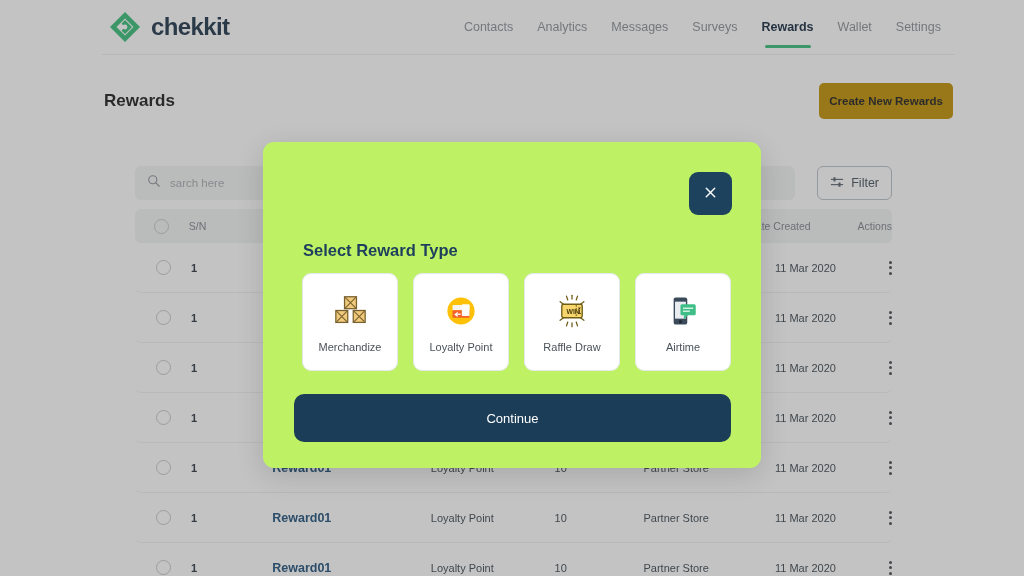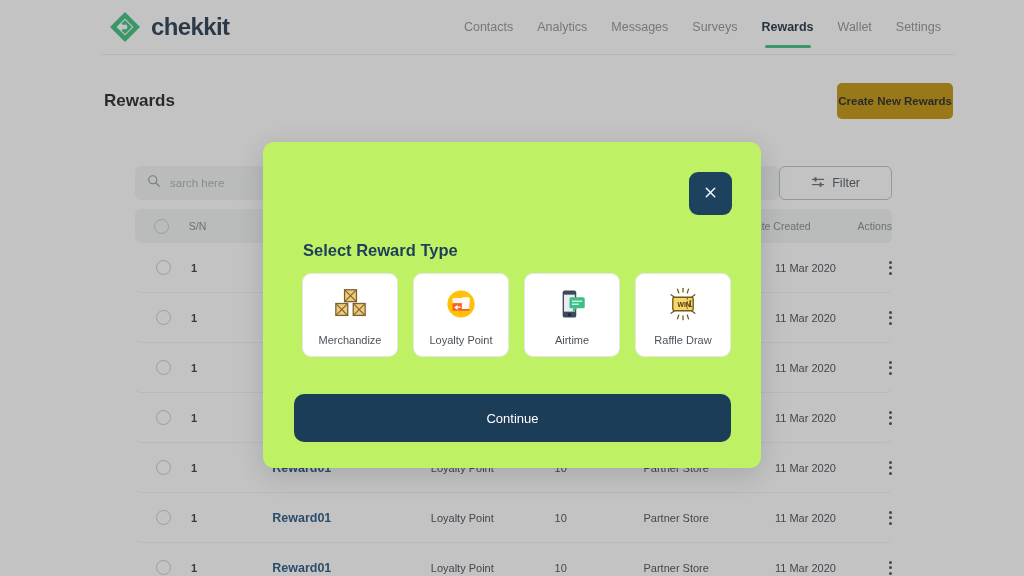--- a/index.html
+++ b/index.html
@@ -46,21 +46,21 @@
   .page-head {
     position: absolute; left: 102px; top: 70px; width: 853px; height: 62px;
     display: flex; align-items: center; padding: 0 2px;
   }
   .page-title { font-size: 17px; font-weight: bold; color: #1b1b1b; }
   .create-btn {
     margin-left: auto;
     background: #bf9000; color: #1c1c1c;
     font-size: 11.5px; font-weight: bold;
     border: none; border-radius: 5px;
-    padding: 12px 1px; cursor: pointer;
+    padding: 12px 10px; cursor: pointer;
     white-space: nowrap;
   }
 
   .panel {
     position: absolute; left: 102px; top: 138px;
     width: 818px; height: 470px;
     background: #ffffff; border-radius: 8px;
   }
 
   .panel-tools {
@@ -71,21 +71,21 @@
     flex: 1 1 auto; max-width: 660px; height: 34px;
     background: #f2f3f4; border-radius: 6px;
     display: flex; align-items: center; padding: 0 12px; gap: 9px;
   }
   .search-box .ph { font-size: 11.5px; color: #a7abaf; }
   .filter-btn {
     margin-left: auto; height: 34px;
     border: 1px solid #b9c0c7; border-radius: 6px;
     background: transparent; cursor: pointer;
     display: flex; align-items: center; gap: 7px;
-    padding: 0 31px;
+    padding: 0 12px;
     font-size: 12.5px; color: #44505c;
   }
 
   
   .tbl { position: absolute; left: 33px; right: 28px; top: 71px; }
   .trow {
     display: flex; align-items: center;
     height: 34px; border-radius: 6px;
     font-size: 11px; color: #3d4750;
   }
@@ -129,21 +129,21 @@
   }
   .modal-title {
     position: absolute; left: 40px; top: 99px;
     font-size: 16.5px; font-weight: bold; color: #1d3e5c;
   }
   .cards {
     position: absolute; left: 39px; top: 131px;
     display: flex; gap: 15px;
   }
   .card {
-    width: 96px; height: 84px;
+    width: 96px; height: 98px;
     border: 1px solid #e4e7ea; border-radius: 9px;
     background: #fff; cursor: pointer;
     display: flex; flex-direction: column;
     align-items: center; justify-content: center; gap: 11px;
   }
   .card .ico { height: 38px; display: flex; align-items: center; justify-content: center; }
   .card .lbl { font-size: 11px; color: #4a5259; }
   .continue-btn {
     position: absolute; left: 31px; top: 252px;
     width: 437px; height: 48px; border-radius: 10px;
@@ -396,35 +396,20 @@
         <svg viewBox="0 0 40 40" width="34" height="34">
           <circle cx="20" cy="20" r="16" fill="#ffc107"></circle>
           <rect x="10" y="13" width="20" height="6" rx="1" fill="#f7f3ee"></rect>
           <rect x="10" y="19" width="20" height="9" rx="1" fill="#f4622a"></rect>
           <rect x="21" y="12" width="9" height="14" rx="1" fill="#fdfbf8"></rect>
           <path d="M12 24 l4-3 v6 z" fill="#ffffff"></path>
           <rect x="16" y="23" width="3.5" height="1.6" fill="#ffffff"></rect>
         </svg>
       </span>
       <span class="lbl">Loyalty Point</span>
-    </div>
-
-    <div class="card">
-      <span class="ico">
-        <svg viewBox="0 0 40 40" width="34" height="34">
-          <rect x="9" y="4" width="16" height="32" rx="2.6" fill="#3b4a5a"></rect>
-          <rect x="10.6" y="9" width="12.8" height="20" fill="#e9edf1"></rect>
-          <circle cx="17" cy="32.5" r="1.9" fill="#1f2a36"></circle>
-          <rect x="17" y="12" width="18" height="13" rx="1.8" fill="#3fbf87"></rect>
-          <path d="M21 25 l0 5 l5 -5 z" fill="#3fbf87"></path>
-          <rect x="20" y="16" width="12" height="1.5" fill="#e6f8ef"></rect>
-          <rect x="20" y="19.5" width="8" height="1.5" fill="#e6f8ef"></rect>
-        </svg>
-      </span>
-      <span class="lbl">Airtime</span>
     </div>
 
     <div class="card">
       <span class="ico">
         <svg viewBox="0 0 44 40" width="38" height="34">
           <g stroke="#6f5c16" stroke-width="1.5" stroke-linecap="round">
             <line x1="17" y1="7" x2="15.5" y2="2.5"></line>
             <line x1="22" y1="6" x2="22" y2="1.5"></line>
             <line x1="27" y1="7" x2="28.5" y2="2.5"></line>
             <line x1="17" y1="33" x2="15.5" y2="37.5"></line>
@@ -439,16 +424,31 @@
           <text x="15.5" y="23.5" font-family="Liberation Sans, sans-serif" font-size="8" font-weight="bold" fill="#4a3d0f">WIN</text>
           <line x1="27" y1="13" x2="27" y2="27" stroke="#6f5c16" stroke-width="1.2" stroke-dasharray="2 1.6"></line>
           <path d="M29 16 l3.4 0 l-1.7 2.4 z" fill="#4a3d0f"></path>
           <rect x="30.2" y="18.4" width="1" height="4.4" fill="#4a3d0f"></rect>
           <rect x="28.8" y="22.6" width="3.8" height="1" fill="#4a3d0f"></rect>
         </svg>
       </span>
       <span class="lbl">Raffle Draw</span>
     </div>
 
+    <div class="card">
+      <span class="ico">
+        <svg viewBox="0 0 40 40" width="34" height="34">
+          <rect x="9" y="4" width="16" height="32" rx="2.6" fill="#3b4a5a"></rect>
+          <rect x="10.6" y="9" width="12.8" height="20" fill="#e9edf1"></rect>
+          <circle cx="17" cy="32.5" r="1.9" fill="#1f2a36"></circle>
+          <rect x="17" y="12" width="18" height="13" rx="1.8" fill="#3fbf87"></rect>
+          <path d="M21 25 l0 5 l5 -5 z" fill="#3fbf87"></path>
+          <rect x="20" y="16" width="12" height="1.5" fill="#e6f8ef"></rect>
+          <rect x="20" y="19.5" width="8" height="1.5" fill="#e6f8ef"></rect>
+        </svg>
+      </span>
+      <span class="lbl">Airtime</span>
+    </div>
+
   </div>
 
   <button class="continue-btn">Continue</button>
 </div>
 
 </body></html>

